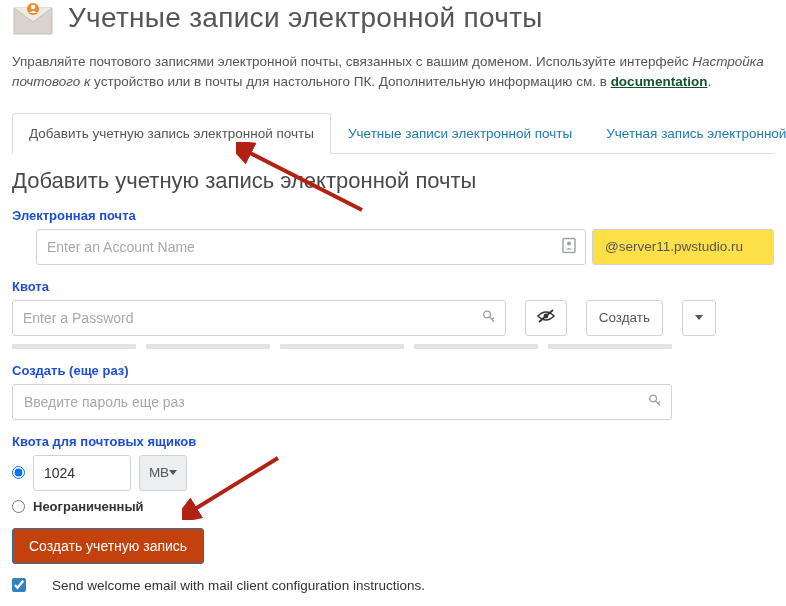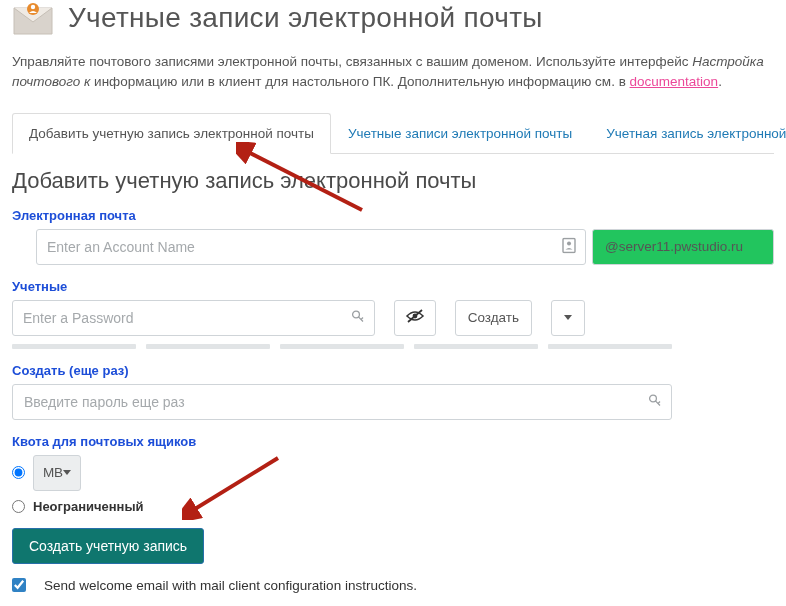--- a/index.html
+++ b/index.html
@@ -31,21 +31,21 @@
     color: #555;
     letter-spacing: 0.3px;
   }
   .intro {
     margin: 8px 0 20px 0;
     color: #555;
     line-height: 1.5;
     font-size: 13.5px;
   }
   .intro em { font-style: italic; }
-  .intro a { color: #ec4899; text-decoration: underline; }
+  .intro a { color: #14532d; text-decoration: underline; font-weight: bold; }
   .tabs {
     display: flex;
     border-bottom: 1px solid #ddd;
     margin-bottom: 14px;
   }
   .tab {
     padding: 12px 16px;
     font-size: 13.5px;
     color: #1f7ab5;
     cursor: pointer;
@@ -94,21 +94,21 @@
     padding-right: 4px;
   }
   .domain-addon {
     width: 182px;
     height: 36px;
     display: flex;
     align-items: center;
     padding: 0 12px;
     border: 1px solid #cfd4d8;
     border-radius: 3px;
-    background: #22c55e;
+    background: #fde047;
     color: #555;
     font-size: 13.5px;
   }
   .icon-in-input {
     position: relative;
   }
   .icon-in-input .trailing-icon {
     position: absolute;
     right: 10px;
     top: 50%;
@@ -126,21 +126,21 @@
     font-size: 13.5px;
     cursor: pointer;
     display: inline-flex;
     align-items: center;
     justify-content: center;
   }
   .btn-eye { width: 42px; color: #555; }
   .btn-caret { width: 34px; }
   .btn-mb { width: 48px; background: #eceeef; }
   .btn-primary {
-    background: #0f766e;
+    background: #c2410c;
     border-color: #276fa9;
     color: #fff;
     padding: 0 16px;
     font-size: 14px;
   }
   .strength-bar {
     display: flex;
     gap: 10px;
     margin-top: 8px;
   }
@@ -154,21 +154,21 @@
     display: flex;
     align-items: center;
     gap: 8px;
     margin-bottom: 8px;
   }
   .radio-row input[type="radio"] { margin: 0; }
   .radio-label { font-weight: 600; font-size: 13px; }
   .checkbox-row {
     display: flex;
     align-items: center;
-    gap: 18px;
+    gap: 26px;
     margin-top: 14px;
   }
   .checkbox-row input[type="checkbox"] {
     accent-color: #3082c4;
     width: 14px; height: 14px;
   }
   .checkbox-text { font-size: 13.5px; color: #333; }
   .caret-down {
     width: 0; height: 0;
     border-left: 4px solid transparent;
@@ -192,21 +192,21 @@
       <circle cx="21" cy="9" r="6" fill="#e88b2d"></circle>
       <circle cx="21" cy="7" r="2.2" fill="#fff"></circle>
       <path d="M17 13 Q21 9 25 13" fill="#fff"></path>
     </svg>
   </div>
   <h1>Учетные записи электронной почты</h1>
 </div>
 
 <p class="intro">
   <span>Управляйте почтового записями электронной почты, связанных с вашим доменом. Используйте интерфейс </span><em>Настройка почтового к</em>
-  <span>информацию или в клиент для настольного ПК. Дополнительную информацию см. в </span><a href="#">documentation</a><span>.</span>
+  <span>устройство или в почты для настольного ПК. Дополнительную информацию см. в </span><a href="#">documentation</a><span>.</span>
 </p>
 
 <div class="tabs">
   <div class="tab active">Добавить учетную запись электронной почты</div>
   <div class="tab">Учетные записи электронной почты</div>
   <div class="tab">Учетная запись электронной почты по</div>
 </div>
 
 <h2>Добавить учетную запись электронной почты</h2>
 
@@ -221,22 +221,22 @@
             <circle cx="7" cy="6" r="2" fill="#9b9fa2"></circle>
             <path d="M3.5 12 Q7 9 10.5 12" fill="#9b9fa2"></path>
           </svg>
       </span>
     </div>
     <div class="domain-addon">@server11.pwstudio.ru</div>
   </div>
 </div>
 
 <div class="form-row">
-  <div class="field-label">Учетные</div>
-  <div class="input-line" style="width:573px;gap:19px;">
+  <div class="field-label">Квота</div>
+  <div class="input-line" style="width:704px;gap:19px;">
     <div class="icon-in-input" style="flex:1; display:flex;">
       <input type="password" class="input-password" placeholder="Enter a Password" style="">
       <span class="trailing-icon">
         <svg width="14" height="14" viewBox="0 0 14 14">
             <circle cx="5" cy="5" r="3.4" fill="none" stroke="#9b9fa2" stroke-width="1.3"></circle>
             <path d="M7.4 7.4 L12 12 M10 10 L12 8" stroke="#9b9fa2" stroke-width="1.3"></path>
           </svg>
       </span>
     </div>
     <button class="btn btn-eye">
@@ -272,20 +272,21 @@
           <path d="M7.4 7.4 L12 12 M10 10 L12 8" stroke="#9b9fa2" stroke-width="1.3"></path>
         </svg>
     </span>
   </div>
 </div>
 
 <div class="form-row">
   <div class="field-label">Квота для почтовых ящиков</div>
   <div class="radio-row">
     <input type="radio" name="quota" checked="" style="">
+    <input type="number" class="input-quota" value="1024" style="">
     <button class="btn btn-mb">
       <span style="margin-right:0;">MB</span>
       <span class="caret-down"></span>
     </button>
   </div>
   <div class="radio-row">
     <input type="radio" name="quota" style="">
     <span class="radio-label">Неограниченный</span>
   </div>
 </div>

